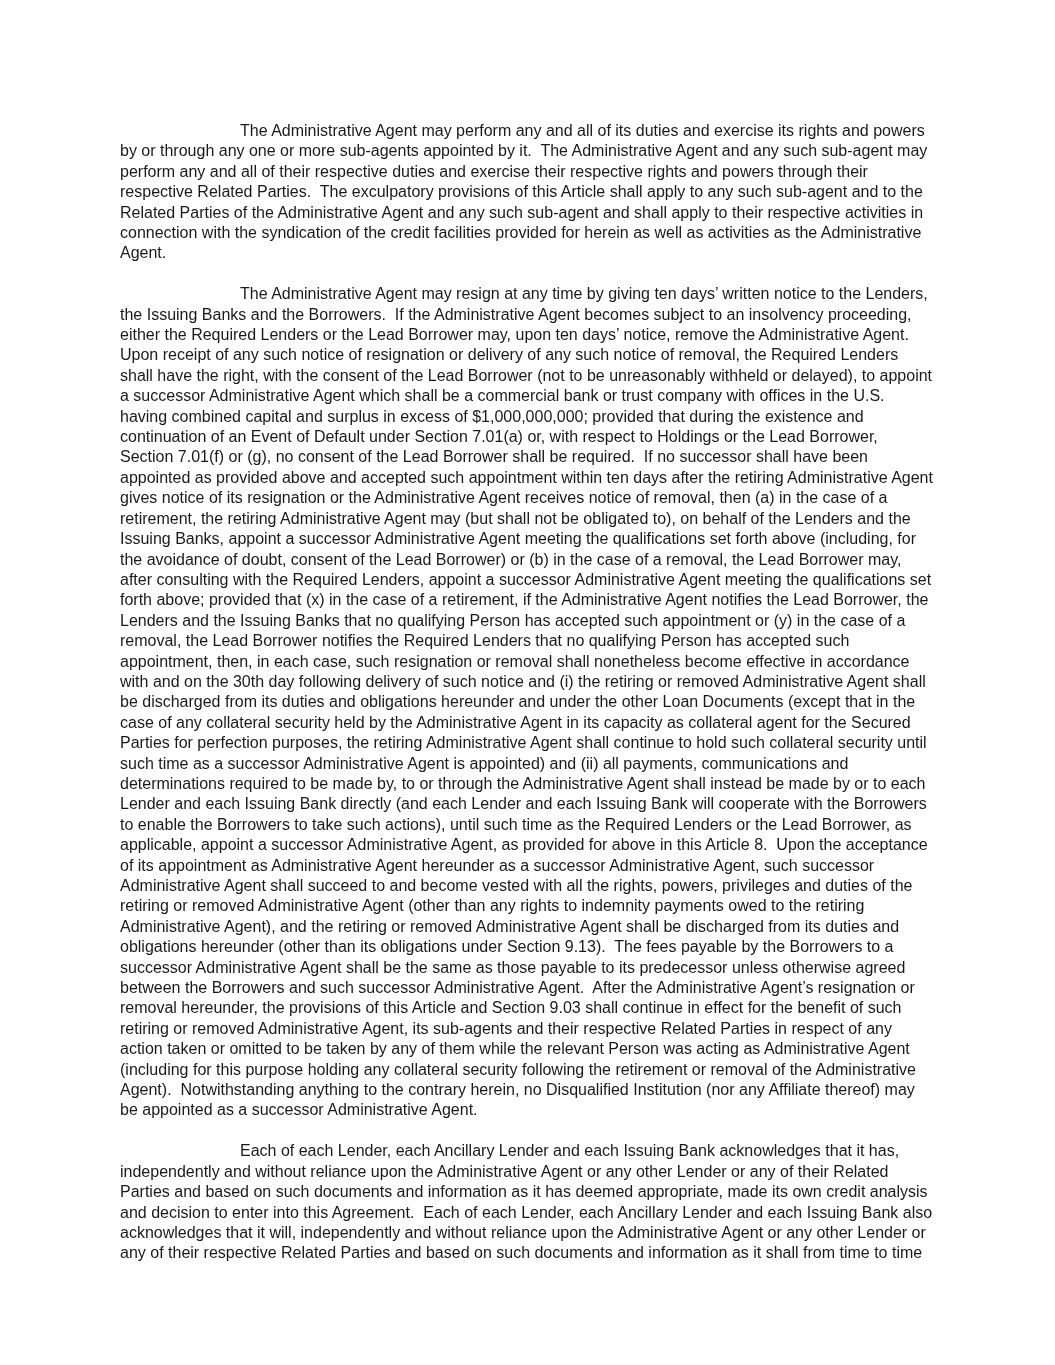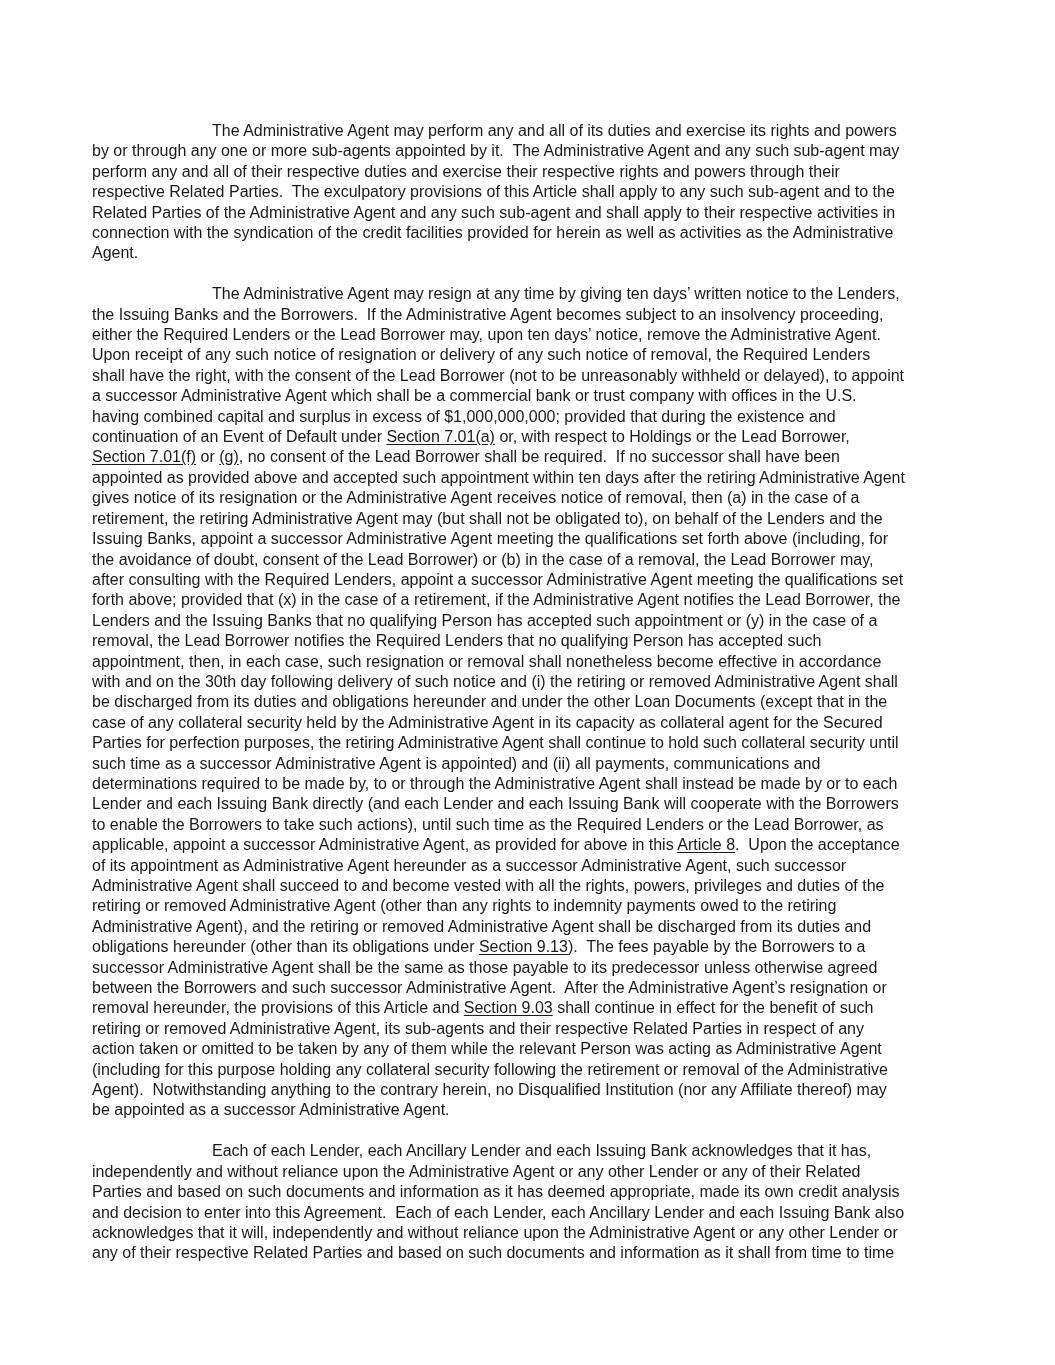--- a/index.html
+++ b/index.html
@@ -8,38 +8,37 @@
     background: #ffffff;
   }
   .page {
     position: relative;
     width: 1055px;
     height: 1365px;
     margin: 0 auto;
     background: #ffffff;
     overflow: hidden;
     box-sizing: border-box;
-    padding: 121px 120px 0 92px;
+    padding: 121px 120px 0 120px;
     color: #000000;
   }
   .doc-body {
     width: 815px;
     font-family: "Liberation Sans", "DejaVu Sans", sans-serif;
     font-size: 16px;
     line-height: 20.4px;
     text-align: left;
     color: #1a1a1a;
   }
   .doc-body p.para {
     margin: 0 0 20.4px 0;
     text-indent: 120px;
     white-space: pre-wrap;
   }
   .doc-body .u {
-    text-decoration: underline;
     text-underline-offset: 2px;
   }
 </style>
 </head>
 <body>
 
 <div class="page">
   <div class="doc-body">
       <p class="para"><span>The Administrative Agent may perform any and all of its duties and exercise its rights and powers by or through any one or more sub-agents appointed by it.  The Administrative Agent and any such sub-agent may perform any and all of their respective duties and exercise their respective rights and powers through their respective Related Parties.  The exculpatory provisions of this Article shall apply to any such sub-agent and to the Related Parties of the Administrative Agent and any such sub-agent and shall apply to their respective activities in connection with the syndication of the credit facilities provided for herein as well as activities as the Administrative Agent.</span></p>
       <p class="para"><span>The Administrative Agent may resign at any time by giving ten days’ written notice to the Lenders, the Issuing Banks and the Borrowers.  If the Administrative Agent becomes subject to an insolvency proceeding, either the Required Lenders or the Lead Borrower may, upon ten days’ notice, remove the Administrative Agent.  Upon receipt of any such notice of resignation or delivery of any such notice of removal, the Required Lenders shall have the right, with the consent of the Lead Borrower (not to be unreasonably withheld or delayed), to appoint a successor Administrative Agent which shall be a commercial bank or trust company with offices in the U.S. having combined capital and surplus in excess of $1,000,000,000; provided that during the existence and continuation of an Event of Default under </span><span class="u">Section 7.01(a)</span><span> or, with respect to Holdings or the Lead Borrower, </span><span class="u">Section 7.01(f)</span><span> or </span><span class="u">(g)</span><span>, no consent of the Lead Borrower shall be required.  If no successor shall have been appointed as provided above and accepted such appointment within ten days after the retiring Administrative Agent gives notice of its resignation or the Administrative Agent receives notice of removal, then (a) in the case of a retirement, the retiring Administrative Agent may (but shall not be obligated to), on behalf of the Lenders and the Issuing Banks, appoint a successor Administrative Agent meeting the qualifications set forth above (including, for the avoidance of doubt, consent of the Lead Borrower) or (b) in the case of a removal, the Lead Borrower may, after consulting with the Required Lenders, appoint a successor Administrative Agent meeting the qualifications set forth above; provided that (x) in the case of a retirement, if the Administrative Agent notifies the Lead Borrower, the Lenders and the Issuing Banks that no qualifying Person has accepted such appointment or (y) in the case of a removal, the Lead Borrower notifies the Required Lenders that no qualifying Person has accepted such appointment, then, in each case, such resignation or removal shall nonetheless become effective in accordance with and on the 30th day following delivery of such notice and (i) the retiring or removed Administrative Agent shall be discharged from its duties and obligations hereunder and under the other Loan Documents (except that in the case of any collateral security held by the Administrative Agent in its capacity as collateral agent for the Secured Parties for perfection purposes, the retiring Administrative Agent shall continue to hold such collateral security until such time as a successor Administrative Agent is appointed) and (ii) all payments, communications and determinations required to be made by, to or through the Administrative Agent shall instead be made by or to each Lender and each Issuing Bank directly (and each Lender and each Issuing Bank will cooperate with the Borrowers to enable the Borrowers to take such actions), until such time as the Required Lenders or the Lead Borrower, as applicable, appoint a successor Administrative Agent, as provided for above in this </span><span class="u">Article 8</span><span>.  Upon the acceptance of its appointment as Administrative Agent hereunder as a successor Administrative Agent, such successor Administrative Agent shall succeed to and become vested with all the rights, powers, privileges and duties of the retiring or removed Administrative Agent (other than any rights to indemnity payments owed to the retiring Administrative Agent), and the retiring or removed Administrative Agent shall be discharged from its duties and obligations hereunder (other than its obligations under </span><span class="u">Section 9.13</span><span>).  The fees payable by the Borrowers to a successor Administrative Agent shall be the same as those payable to its predecessor unless otherwise agreed between the Borrowers and such successor Administrative Agent.  After the Administrative Agent’s resignation or removal hereunder, the provisions of this Article and </span><span class="u">Section 9.03</span><span> shall continue in effect for the benefit of such retiring or removed Administrative Agent, its sub-agents and their respective Related Parties in respect of any action taken or omitted to be taken by any of them while the relevant Person was acting as Administrative Agent (including for this purpose holding any collateral security following the retirement or removal of the Administrative Agent).  Notwithstanding anything to the contrary herein, no Disqualified Institution (nor any Affiliate thereof) may be appointed as a successor Administrative Agent.</span></p>

